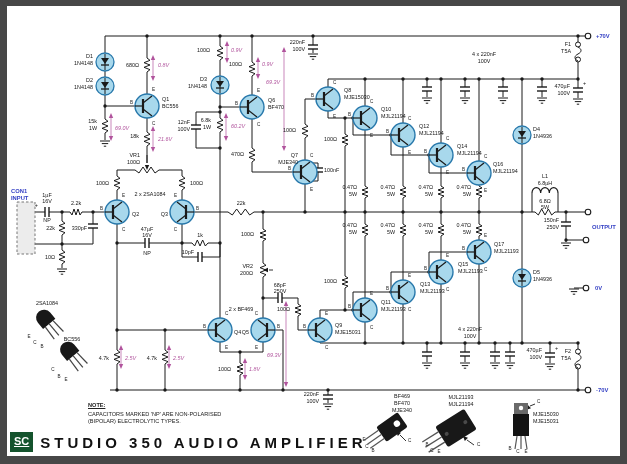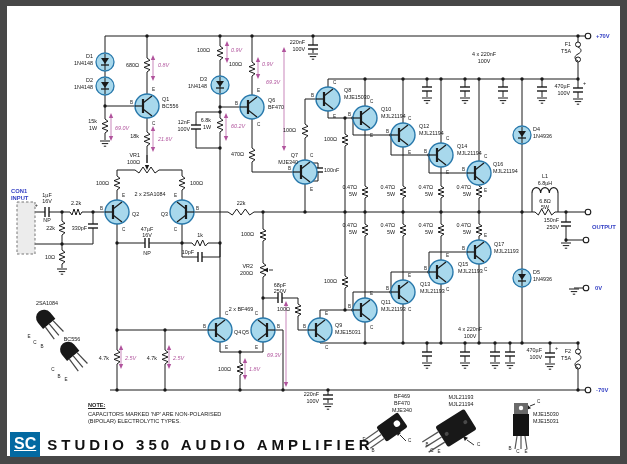--- a/index.html
+++ b/index.html
@@ -2,21 +2,21 @@
 <html><head>
 <meta charset="utf-8">
 <style>
   html,body{margin:0;padding:0;background:#888;}
   #stage{position:relative;width:627px;height:464px;background:#474747;overflow:hidden;
          font-family:"Liberation Sans",sans-serif;}
   #paper{position:absolute;left:7px;top:6px;width:613px;height:450px;background:#ffffff;}
   svg{position:absolute;left:0;top:0;}
   .lb{font-family:"Liberation Sans",sans-serif;}
   #title-block{position:absolute;left:10px;top:432px;display:flex;align-items:center;gap:7px;}
-  .sc-logo{background:#0369a1;color:#fff;font-weight:bold;font-size:16px;line-height:1;
+  .sc-logo{background:#14532d;color:#fff;font-weight:bold;font-size:11px;line-height:1;
            padding:4px 4px 5px 4px;letter-spacing:0;font-family:"Liberation Sans",sans-serif;text-decoration:underline;}
   .main-title{font-weight:bold;font-size:15px;letter-spacing:4px;color:#111;
               font-family:"Liberation Sans",sans-serif;white-space:nowrap;}
   #note-block{position:absolute;left:88px;top:402px;color:#222;font-size:5.6px;line-height:1.25;}
   #note-block .nh{text-decoration:underline;font-weight:bold;display:inline-block;margin-bottom:2px;}
 </style>
 </head>
 <body>
 
 <div id="stage">

